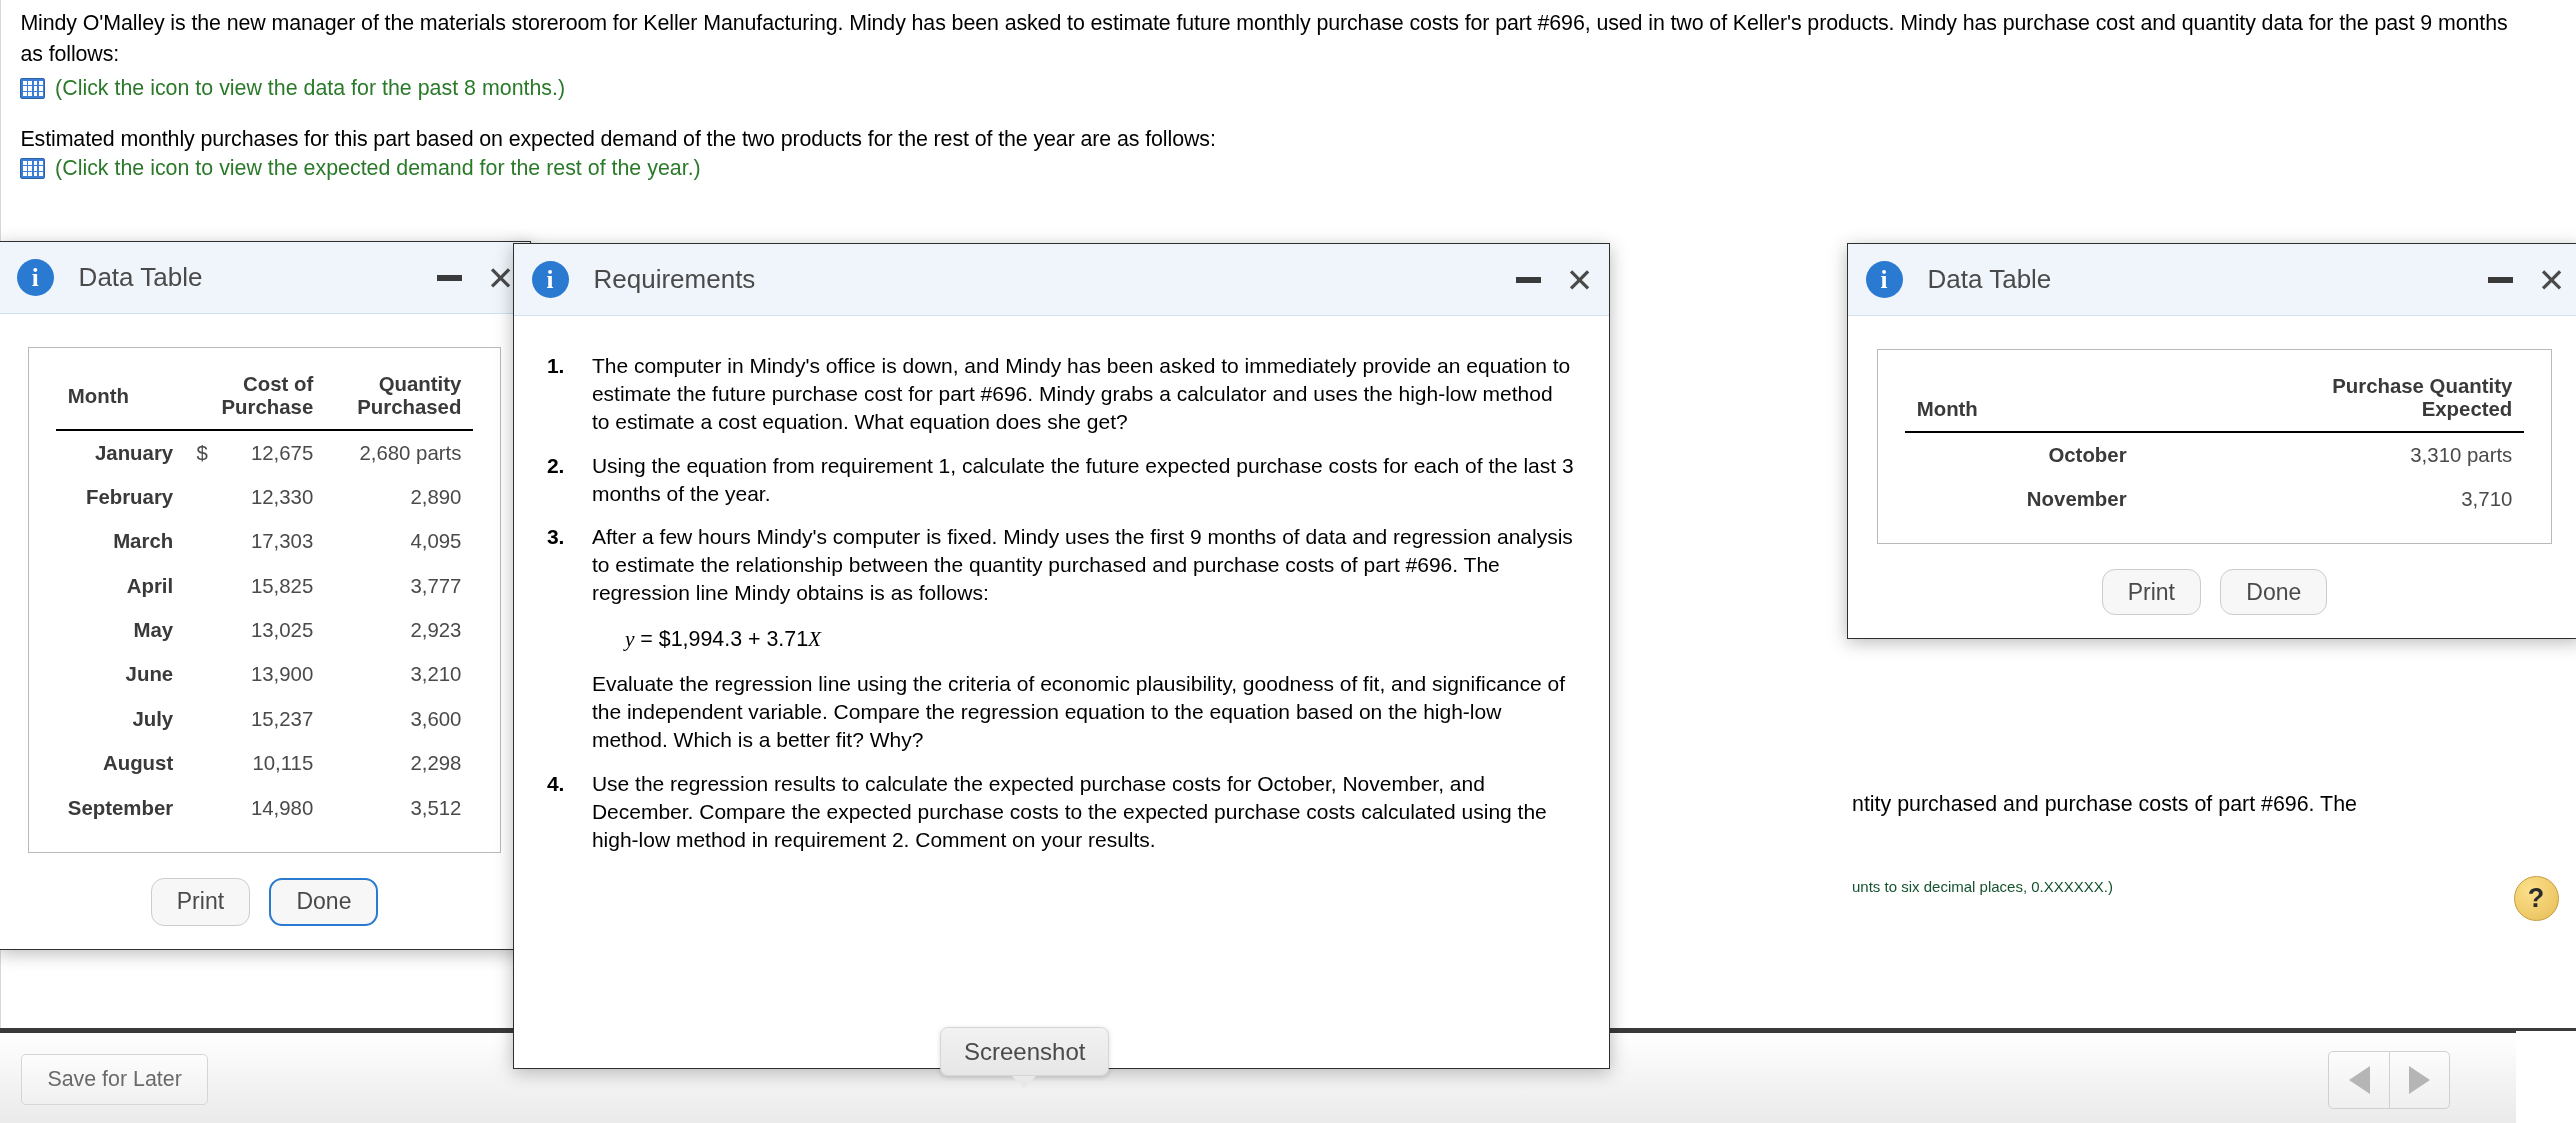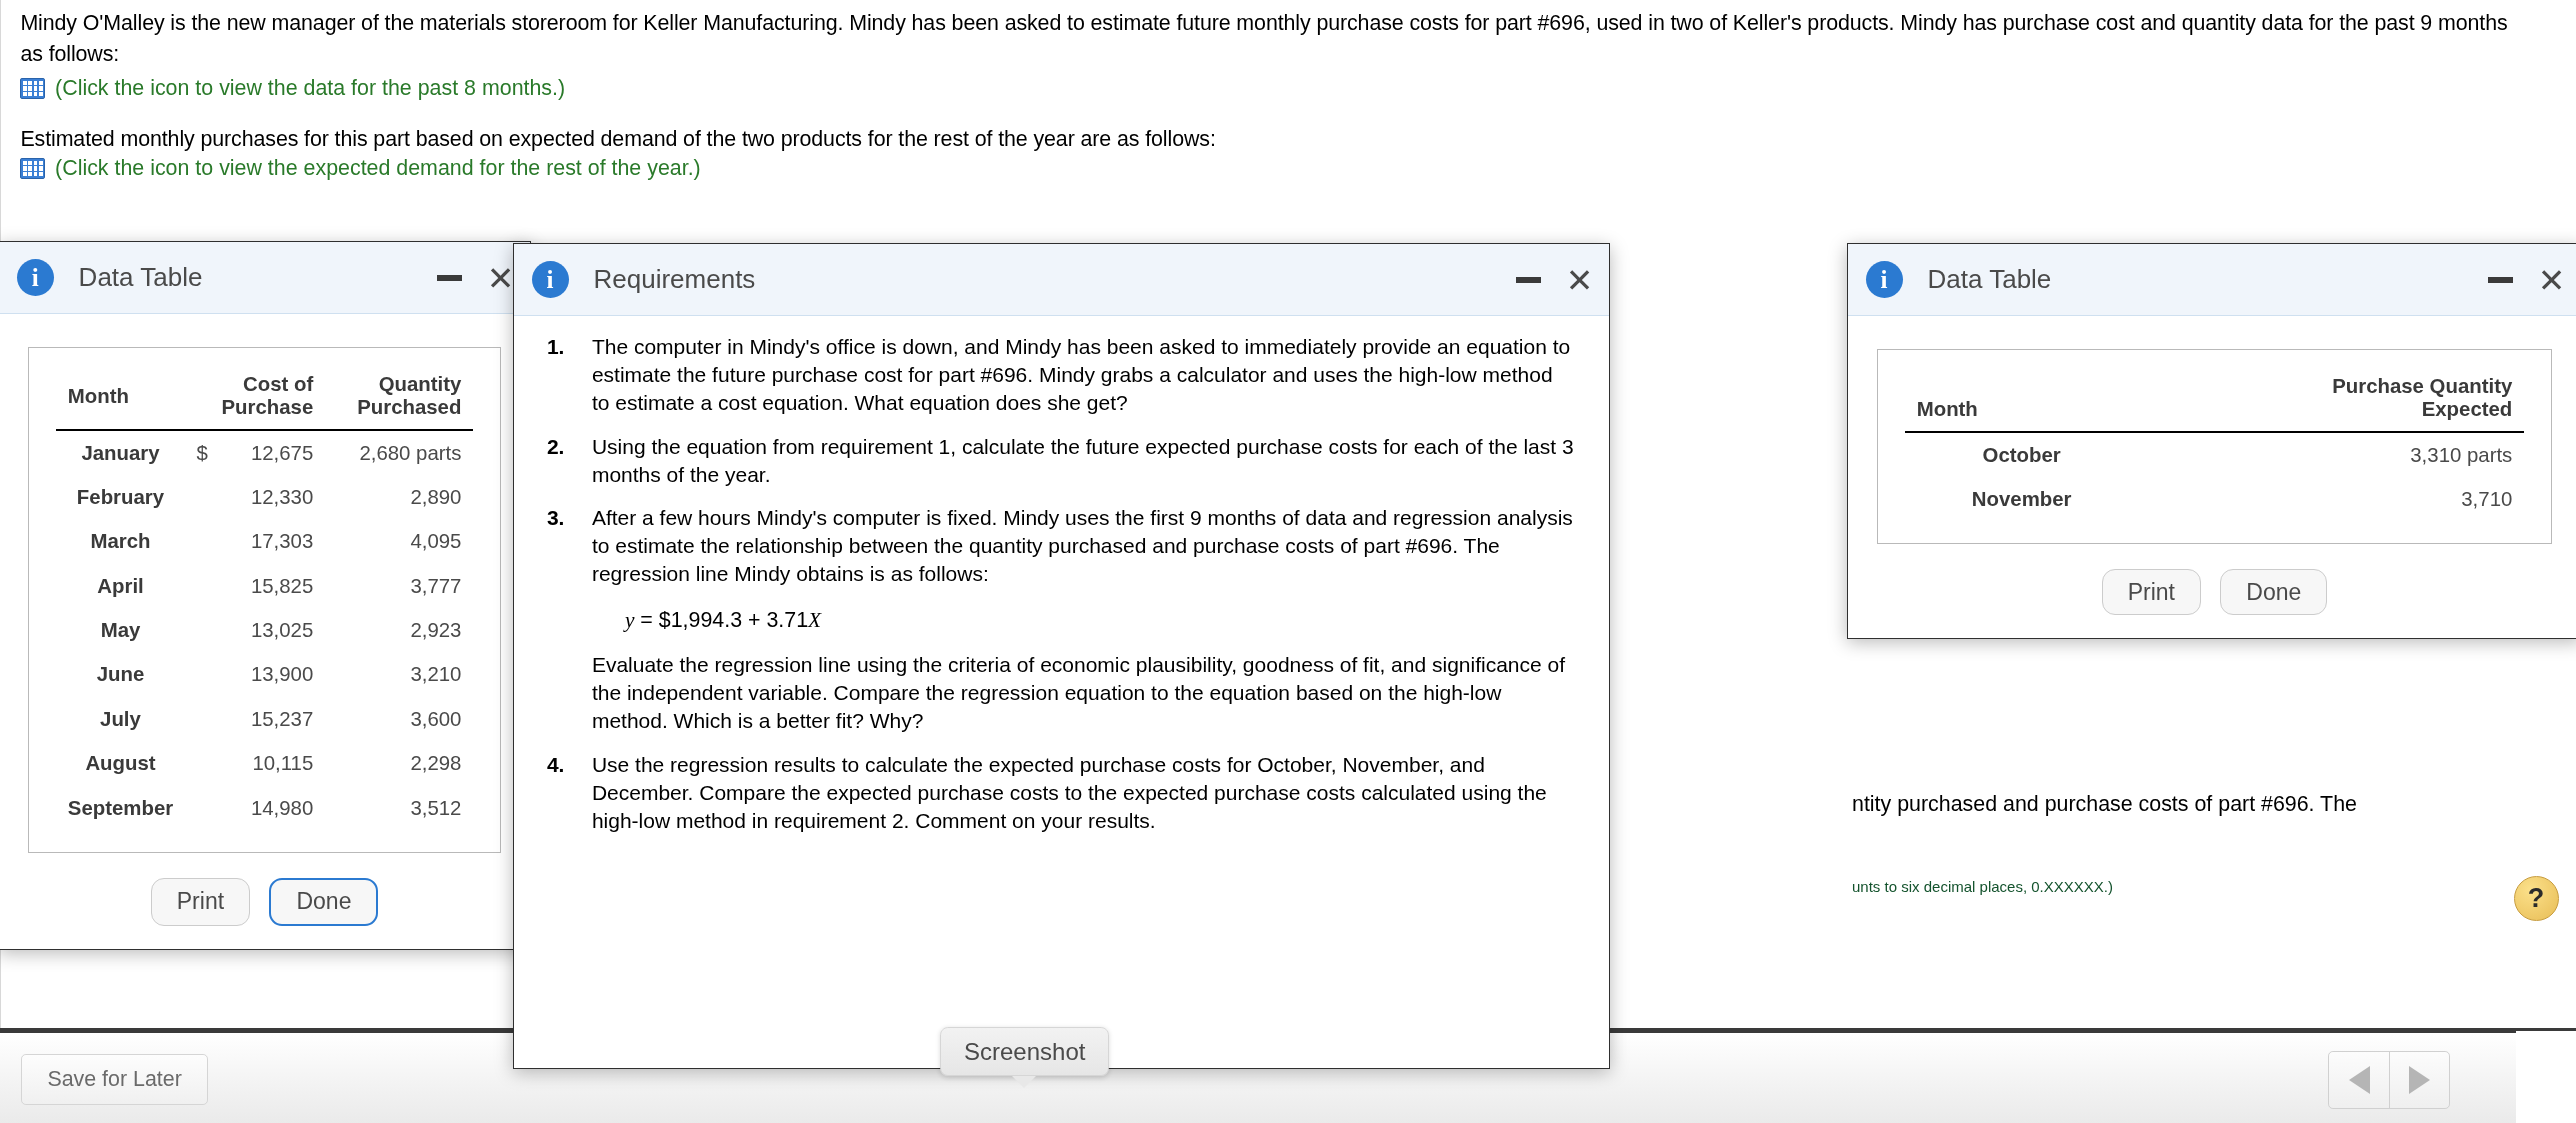--- a/index.html
+++ b/index.html
@@ -127,21 +127,21 @@
   table.dt { border-collapse: collapse; width: 100%; }
   table.dt th {
     font-size: 20.4px; color: #3a3a3a; font-weight: bold;
     padding: 5.8px 11.7px 9.7px 11.7px;
     border-bottom: 2.9px solid #000;
   }
   table.dt td {
     font-size: 20.4px; color: #4a4a4a;
     padding: 10.7px 11.7px;
   }
-  table.dt td.m { font-weight: bold; color: #3a3a3a; text-align: center; }
+  table.dt td.m { font-weight: bold; color: #3a3a3a; text-align: right; }
   table.dt td.num { text-align: right; }
   table.dt td.cur { text-align: left; width: 39px; }
   table.dt th.l { text-align: left; }
   table.dt th.c { text-align: right; }
 
   .tbl-frame { border: 1px solid #b9b9b9; padding: 19.4px 27px 21.4px 27px; }
 
   .dlg-actions { display: flex; justify-content: center; gap: 19.4px; margin-top: 25px; }
   .btn {
     font-size: 23px; color: #4a4a4a;
@@ -324,21 +324,21 @@
 
   <div class="dlg" id="dlg2">
     <div class="dlg-head">
       <span class="info-icon">i</span>
       <span class="dlg-title">Requirements</span>
       <span class="head-ctrls">
         <span class="min-btn"></span>
         <span class="close-btn">✕</span>
       </span>
     </div>
-    <div class="dlg-body" style="padding-top:17px;">
+    <div class="dlg-body" style="padding-top:36px;">
       <ol class="reqs">
         <li>The computer in Mindy's office is down, and Mindy has been asked to immediately provide an equation to estimate the future purchase cost for part #696. Mindy grabs a calculator and uses the high-low method to estimate a cost equation. What equation does she get?</li>
         <li>Using the equation from requirement 1, calculate the future expected purchase costs for each of the last 3 months of the year.</li>
         <li>
           <span>After a few hours Mindy's computer is fixed. Mindy uses the first 9 months of data and regression analysis to estimate the relationship between the quantity purchased and purchase costs of part #696. The regression line Mindy obtains is as follows:</span>
           <div class="eqn"><i>y</i><span> = $1,994.3 + 3.71</span><i>X</i></div>
           <div class="req-para">Evaluate the regression line using the criteria of economic plausibility, goodness of fit, and significance of the independent variable. Compare the regression equation to the equation based on the high-low method. Which is a better fit? Why?</div>
         </li>
         <li>Use the regression results to calculate the expected purchase costs for October, November, and December. Compare the expected purchase costs to the expected purchase costs calculated using the high-low method in requirement 2. Comment on your results.</li>
       </ol>

